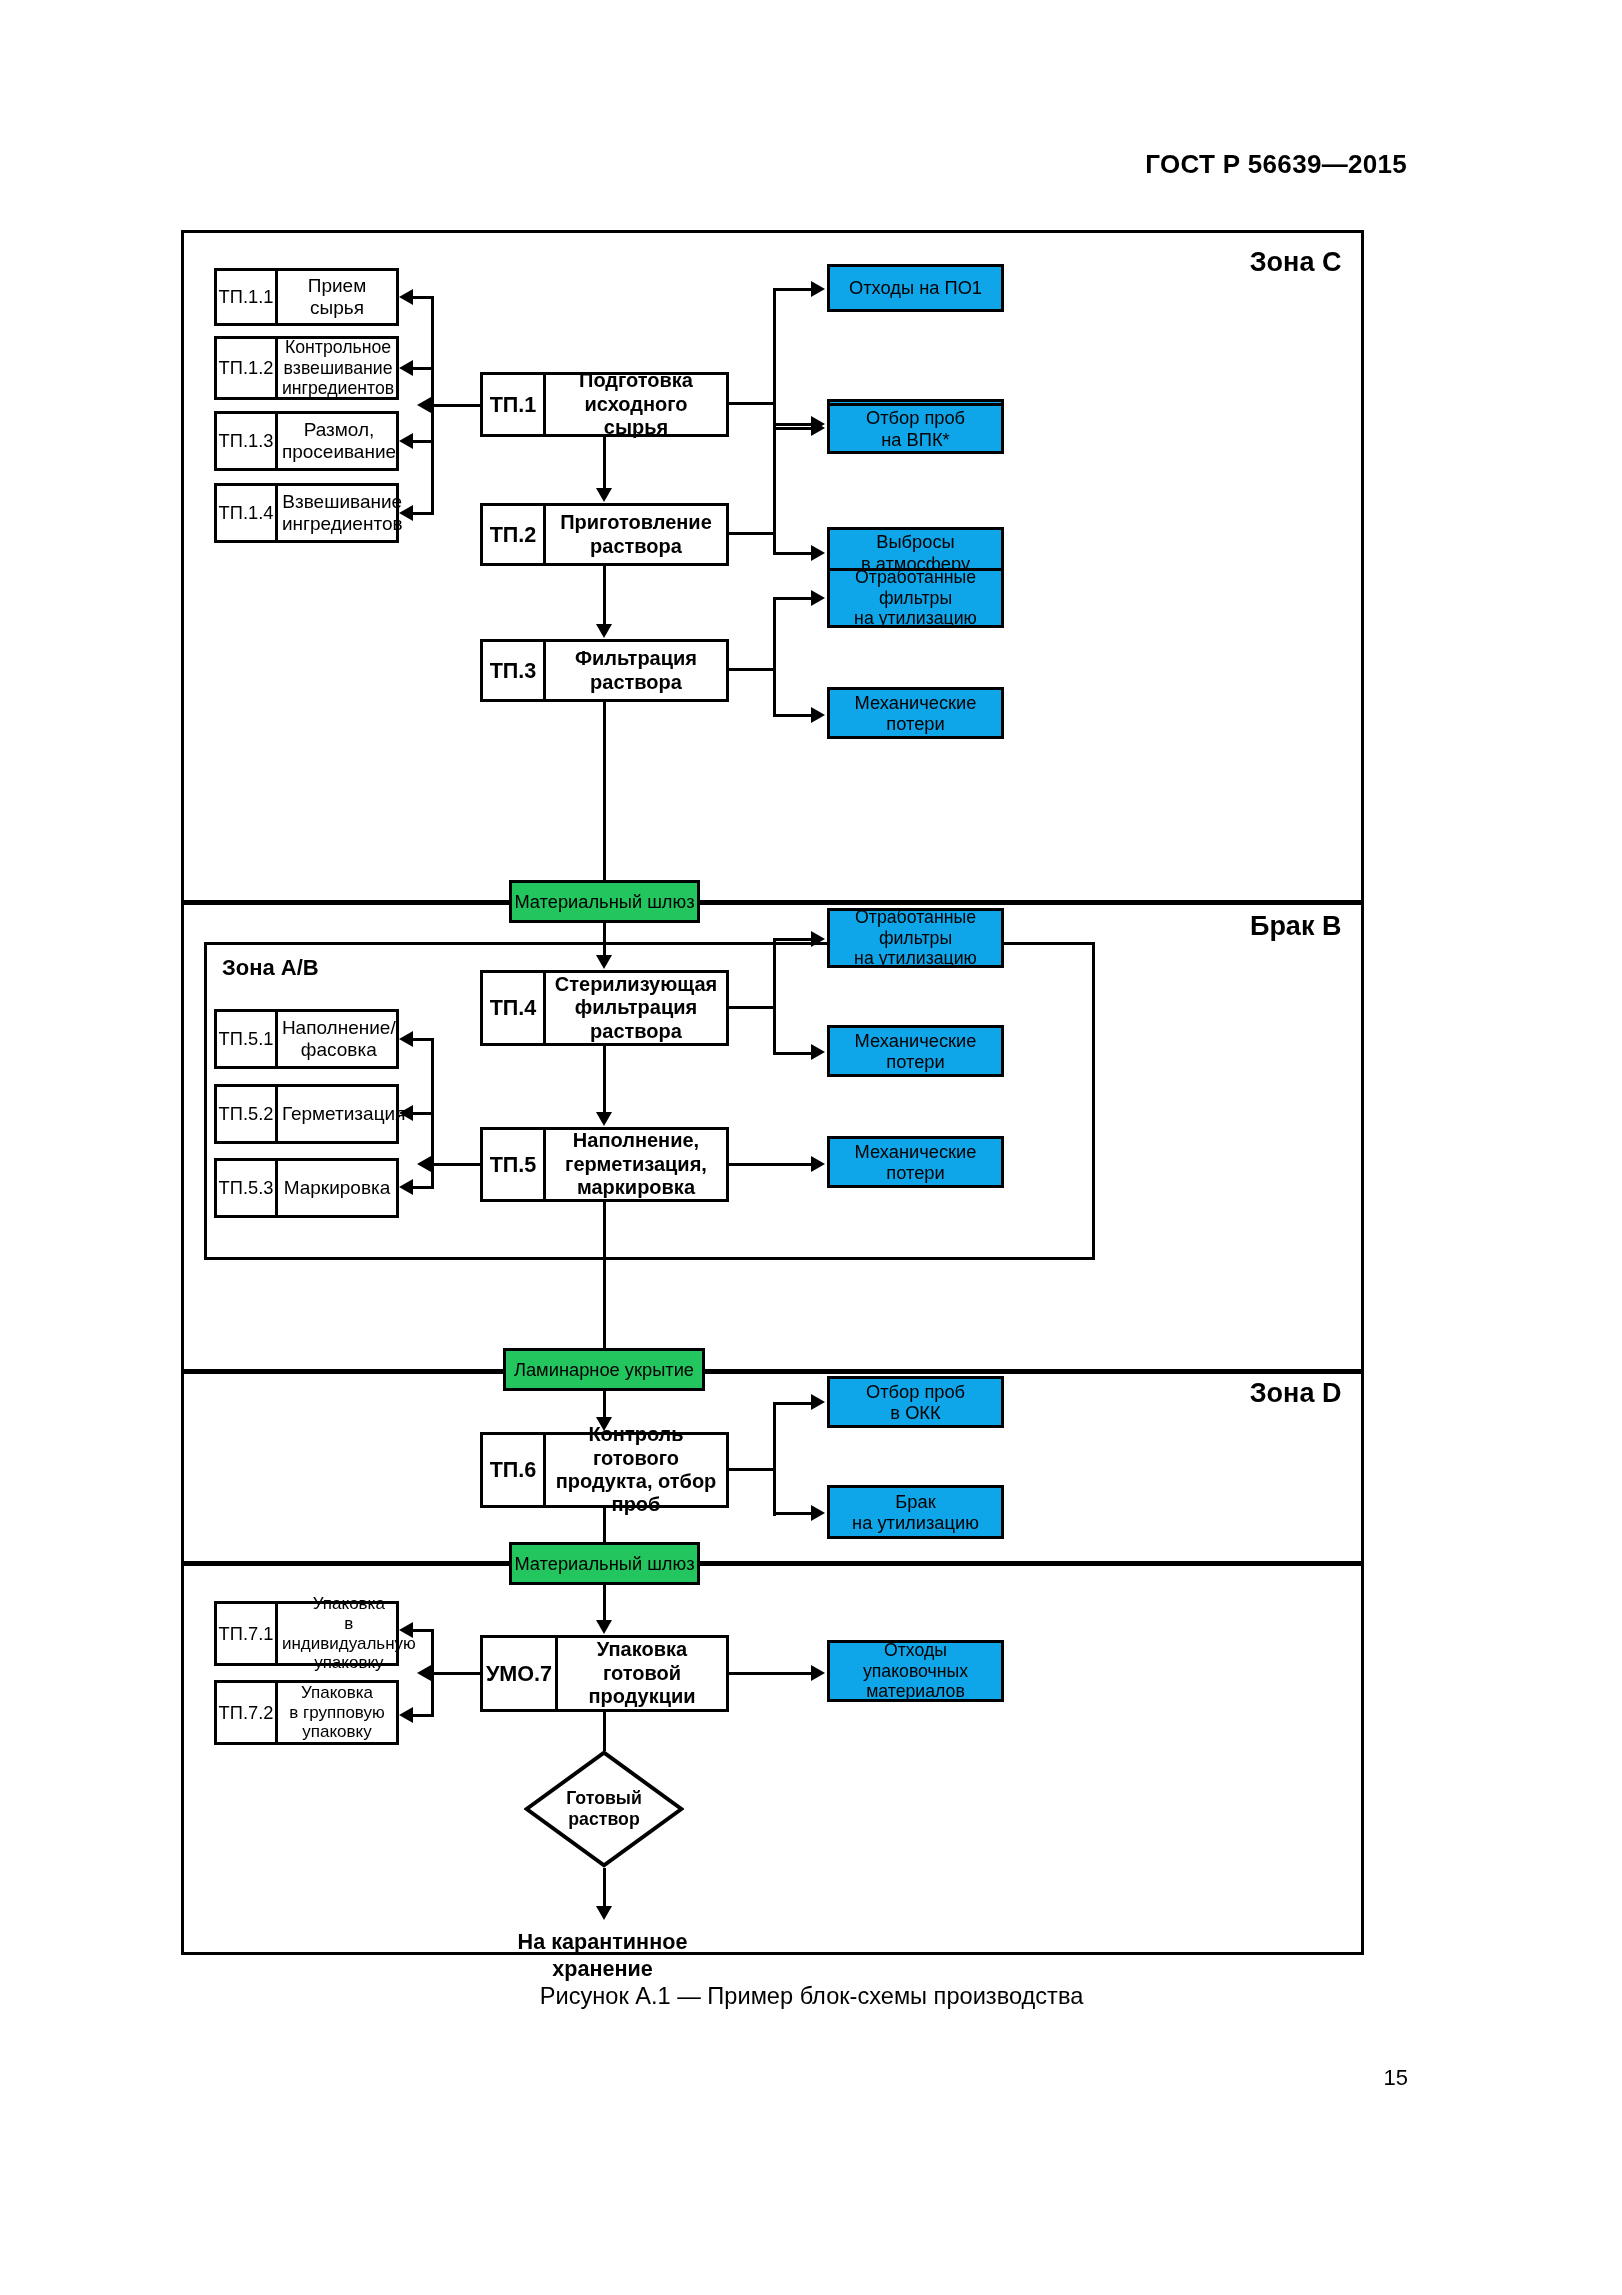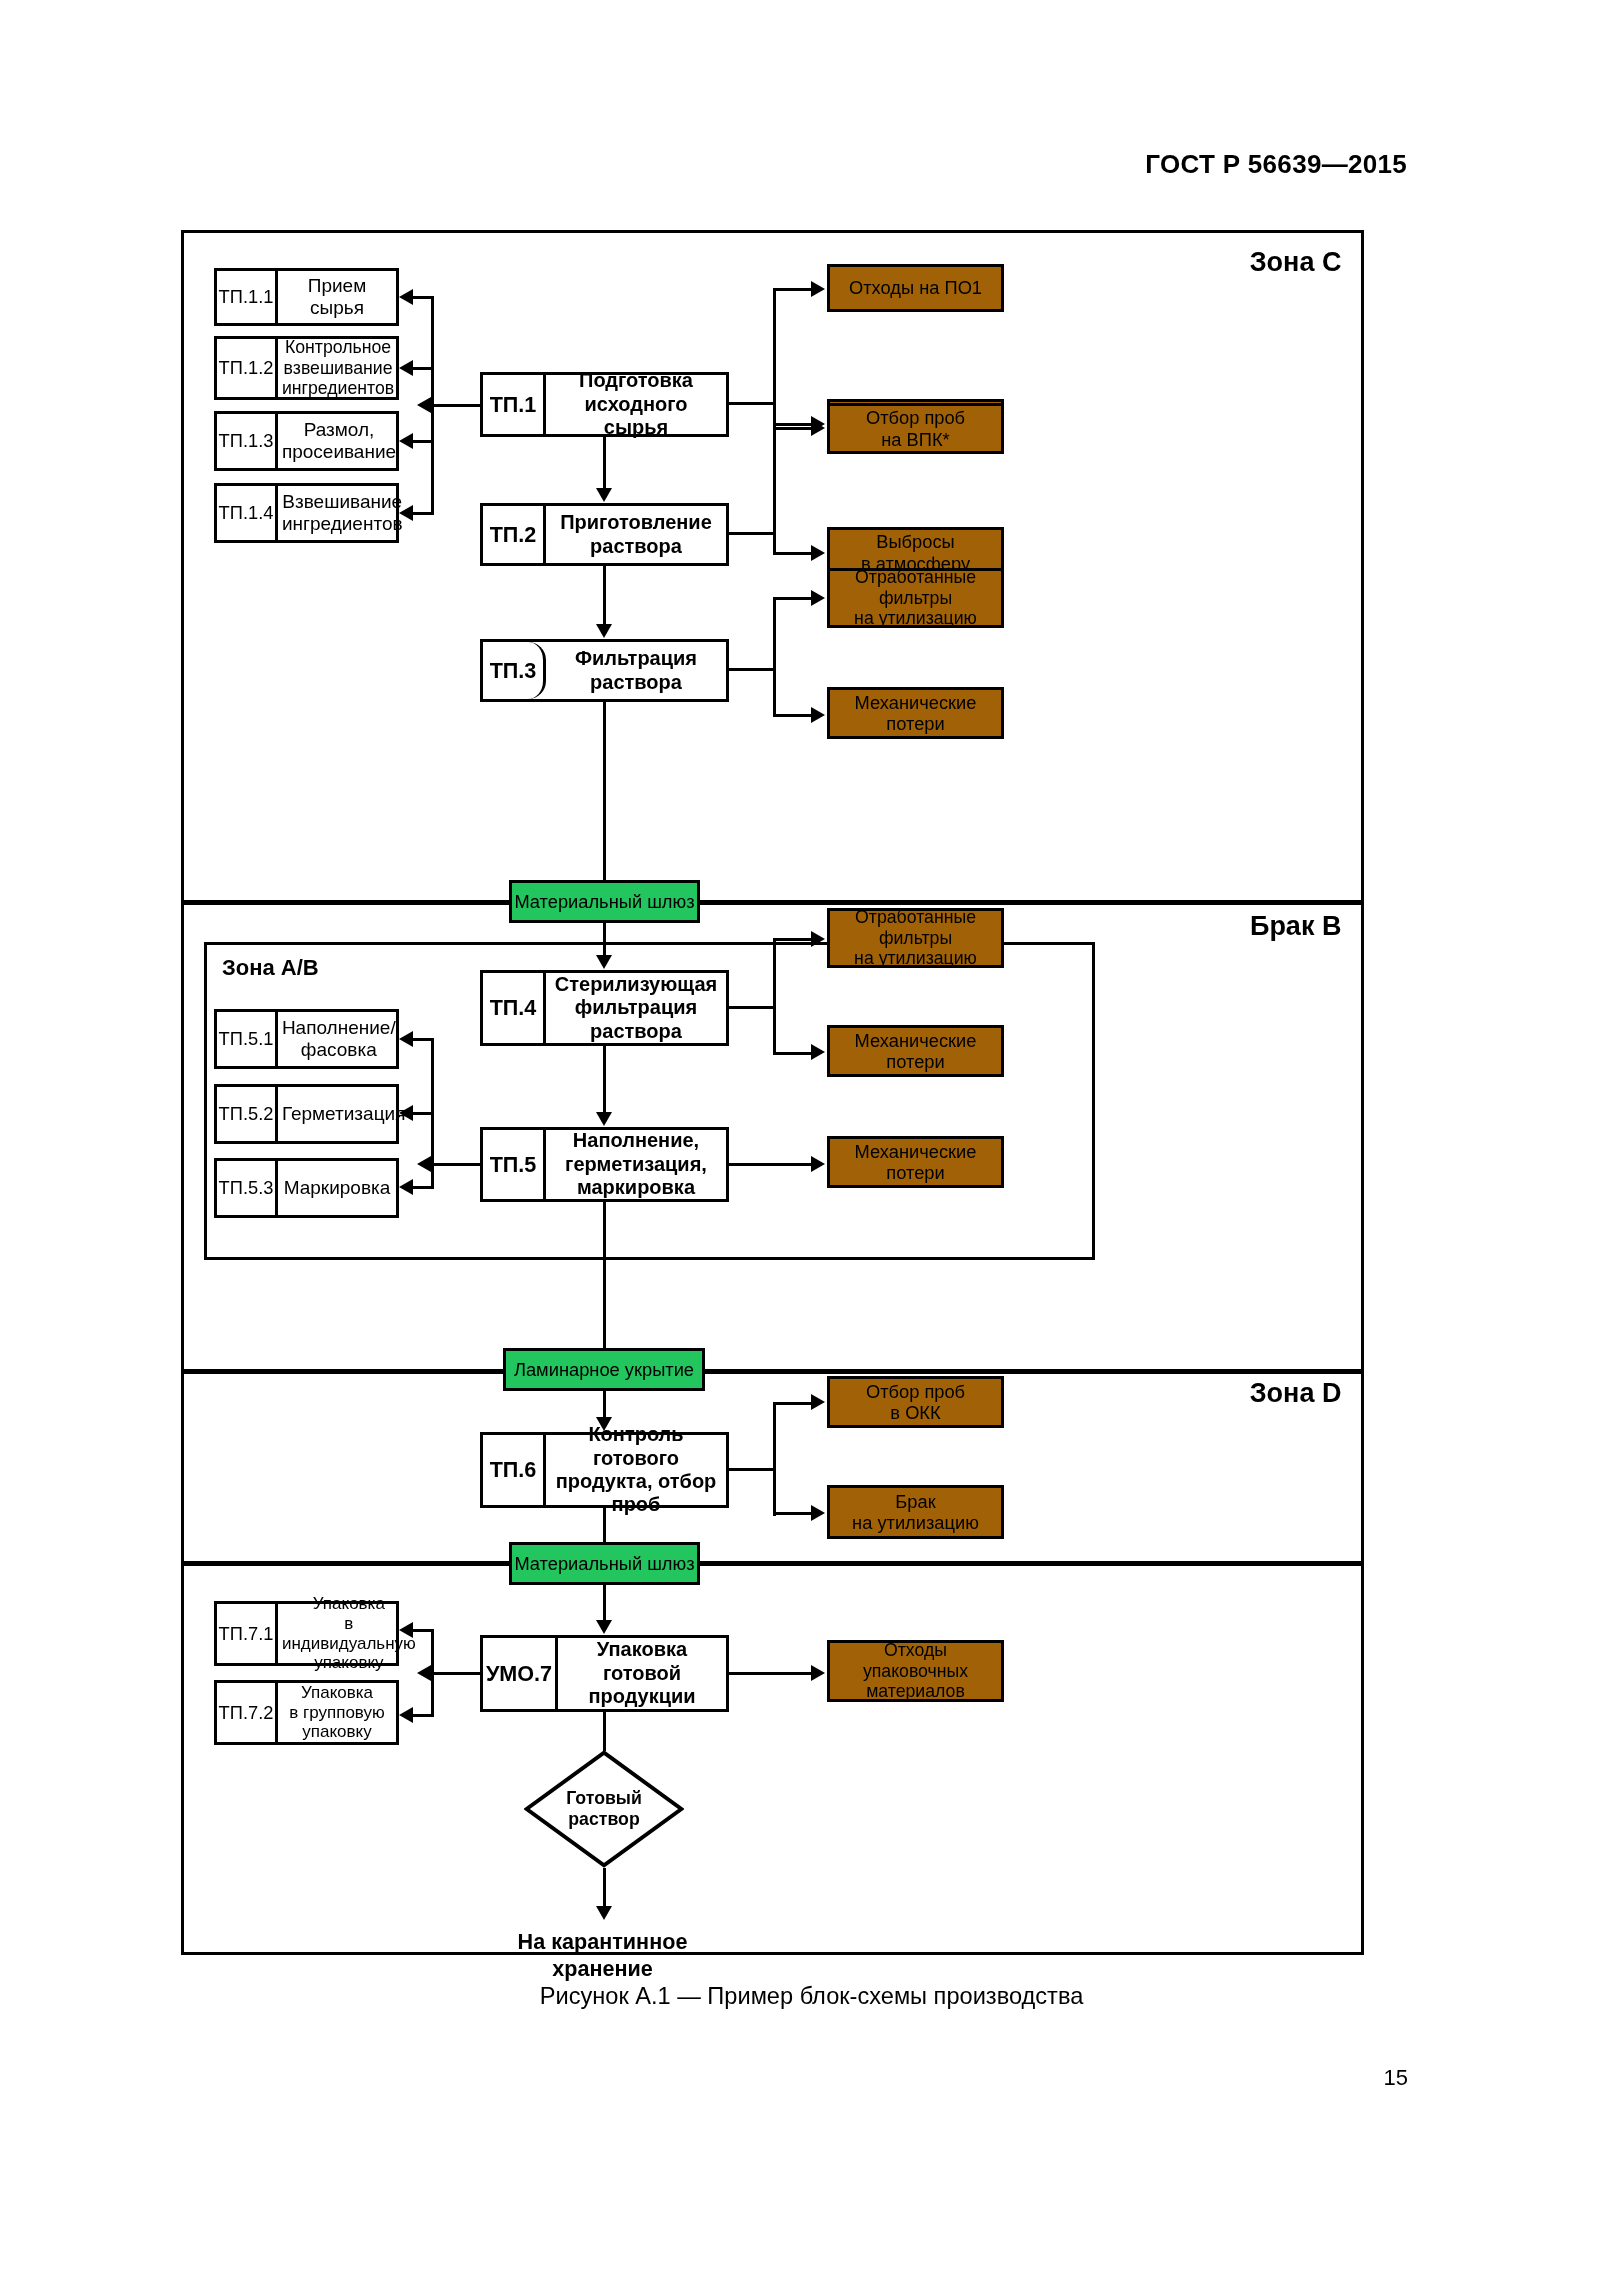--- a/index.html
+++ b/index.html
@@ -115,21 +115,21 @@
     padding: 1.3px 3.9px;
   }
   .node.main .code { font-size: 21.6px; }
   .node.main .title { font-weight: bold; font-size: 20px; }
   .node.sub .code { font-size: 18.3px; font-weight: normal; }
   .node.sub .title { font-weight: normal; font-size: 19px; }
 
   
   .outbox {
     border: 3.3px solid #000;
-    background: #a16207;
+    background: #0ea5e9;
     display: flex;
     align-items: center;
     justify-content: center;
     text-align: center;
     font-size: 18.3px;
     line-height: 1.16;
     padding: 1.3px 2.6px;
   }
 
   
@@ -277,21 +277,21 @@
 
   <div class="abs outbox" style="left:643px; top:170px; width:177px; height:51px; white-space:pre-line;">Отбор проб
 на ВПК*</div>
   <div class="abs outbox" style="left:643px; top:294px; width:177px; height:51px; white-space:pre-line;">Выбросы
 в атмосферу</div>
 
   <div class="abs vline" style="left:419px; top:332px; height:63px;"></div>
   <div class="abs arrow-d" style="left:412px; top:391px;"></div>
 
   <div class="abs node main" style="left:296px; top:406px; width:249px; height:63px;">
-    <div class="code" style="width:60px;border-radius:18px;">ТП.3</div>
+    <div class="code" style="width:60px;">ТП.3</div>
     <div class="title" style="white-space:pre-line;">Фильтрация
 раствора</div>
   </div>
 
   <div class="abs hline" style="left:544px; top:435px; width:47px;"></div>
   <div class="abs vline" style="left:589px; top:364px; width:3.3px; height:120px;"></div>
   <div class="abs hline" style="left:589px; top:364px; width:41px;"></div>
   <div class="abs arrow-r" style="left:627px; top:357px;"></div>
   <div class="abs hline" style="left:589px; top:481px; width:41px;"></div>
   <div class="abs arrow-r" style="left:627px; top:474px;"></div>

